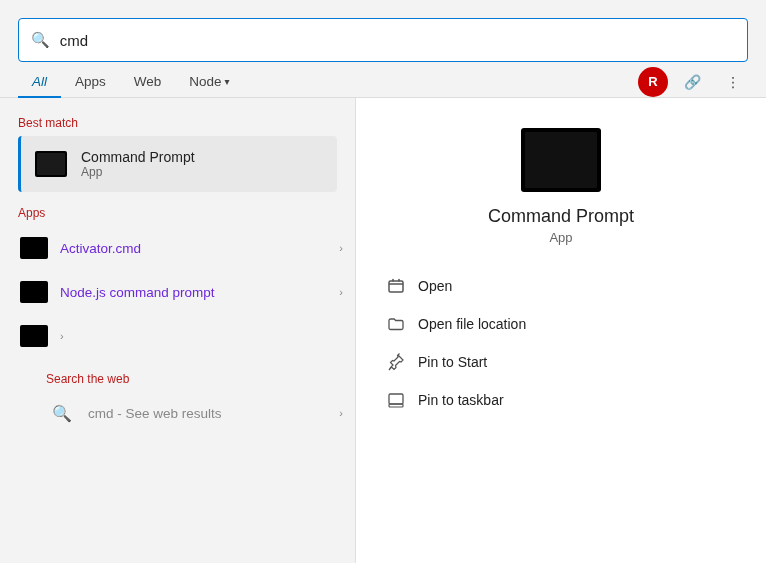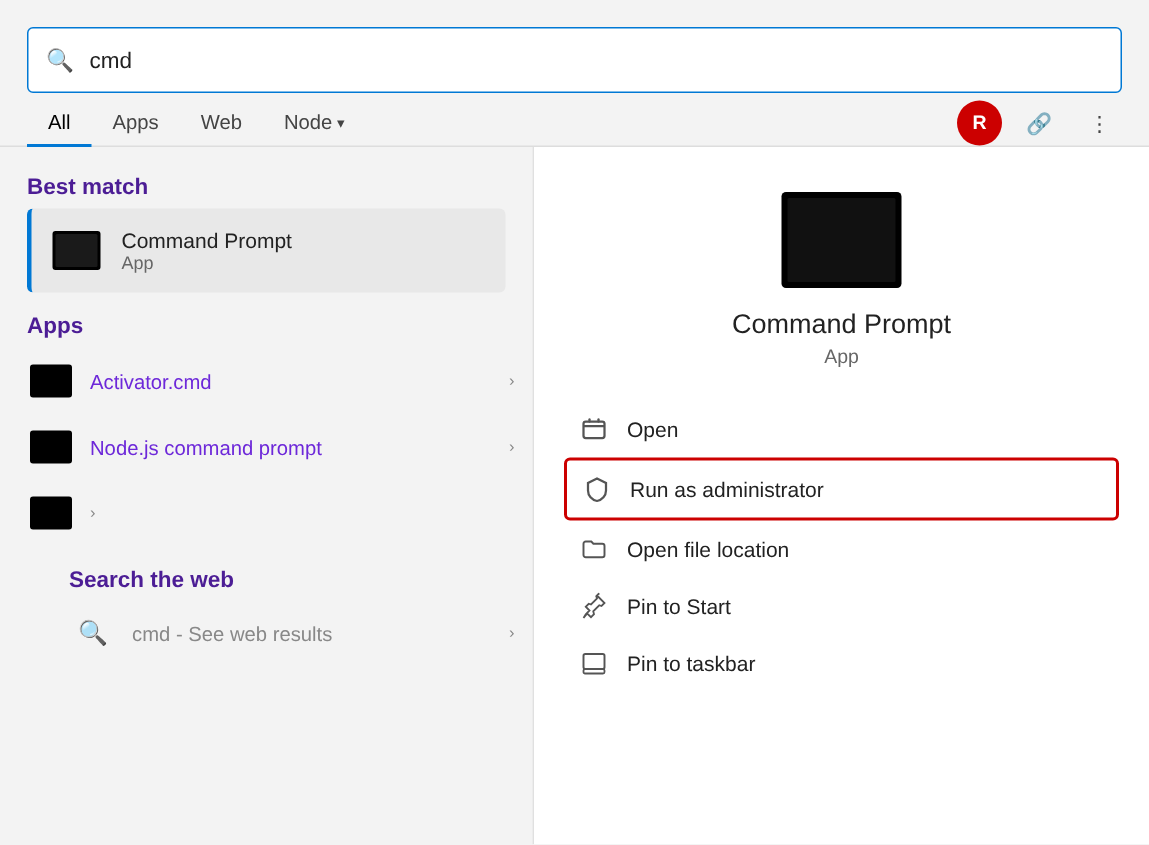--- a/index.html
+++ b/index.html
@@ -55,21 +55,22 @@
     }
     .tab {
       padding: 8px 14px;
       font-size: 13.5px;
       color: #444;
       cursor: pointer;
       position: relative;
       user-select: none;
     }
     .tab.active {
-      color: #000000;
+      color: #0369a1;
+      font-style: italic;
     }
     .tab.active::after {
       content: '';
       position: absolute;
       bottom: -1px;
       left: 0; right: 0;
       height: 2.5px;
       background: #0078d4;
     }
     .tab-more {
@@ -109,23 +110,23 @@
       overflow: hidden;
     }
     
     .left-panel {
       width: 355px;
       padding: 12px 0 12px 18px;
       overflow-y: auto;
       flex-shrink: 0;
     }
     .section-label {
-      font-size: 15px;
-      font-weight: 700;
-      color: #4c1d95;
+      font-size: 12px;
+      font-weight: 400;
+      color: #b91c1c;
       margin-bottom: 6px;
       margin-top: 6px;
     }
     .best-match-item {
       display: flex;
       align-items: center;
       background: #e8e8e8;
       border-radius: 4px;
       padding: 10px 12px;
       margin-right: 18px;
@@ -383,28 +384,20 @@
             <svg width="18" height="18" viewBox="0 0 18 18" fill="none" xmlns="http://www.w3.org/2000/svg">
               <rect x="2" y="4" width="14" height="11" rx="1.5" stroke="#555" stroke-width="1.5" fill="none"></rect>
               <path d="M2 7h14" stroke="#555" stroke-width="1.5"></path>
               <path d="M6 4V2.5" stroke="#555" stroke-width="1.5" stroke-linecap="round"></path>
               <path d="M12 4V2.5" stroke="#555" stroke-width="1.5" stroke-linecap="round"></path>
             </svg>
           </span>
           <span class="action-label">Open</span>
         </div>
 
-        <div class="action-item highlighted">
-          <span class="action-icon shield-icon">
-            <svg width="18" height="18" viewBox="0 0 18 18" fill="none" xmlns="http://www.w3.org/2000/svg">
-              <path d="M9 2L3 5v5c0 3.5 2.5 6.3 6 7 3.5-.7 6-3.5 6-7V5L9 2z" stroke="#555" stroke-width="1.5" fill="none"></path>
-            </svg>
-          </span>
-          <span class="action-label">Run as administrator</span>
-        </div>
 
         <div class="action-item">
           <span class="action-icon folder-icon">
             <svg width="18" height="18" viewBox="0 0 18 18" fill="none" xmlns="http://www.w3.org/2000/svg">
               <path d="M2 5.5a1.5 1.5 0 011.5-1.5h3.7l1.4 1.5H14.5A1.5 1.5 0 0116 7v6a1.5 1.5 0 01-1.5 1.5h-11A1.5 1.5 0 012 13V5.5z" stroke="#555" stroke-width="1.3" fill="none"></path>
             </svg>
           </span>
           <span class="action-label">Open file location</span>
         </div>
 

